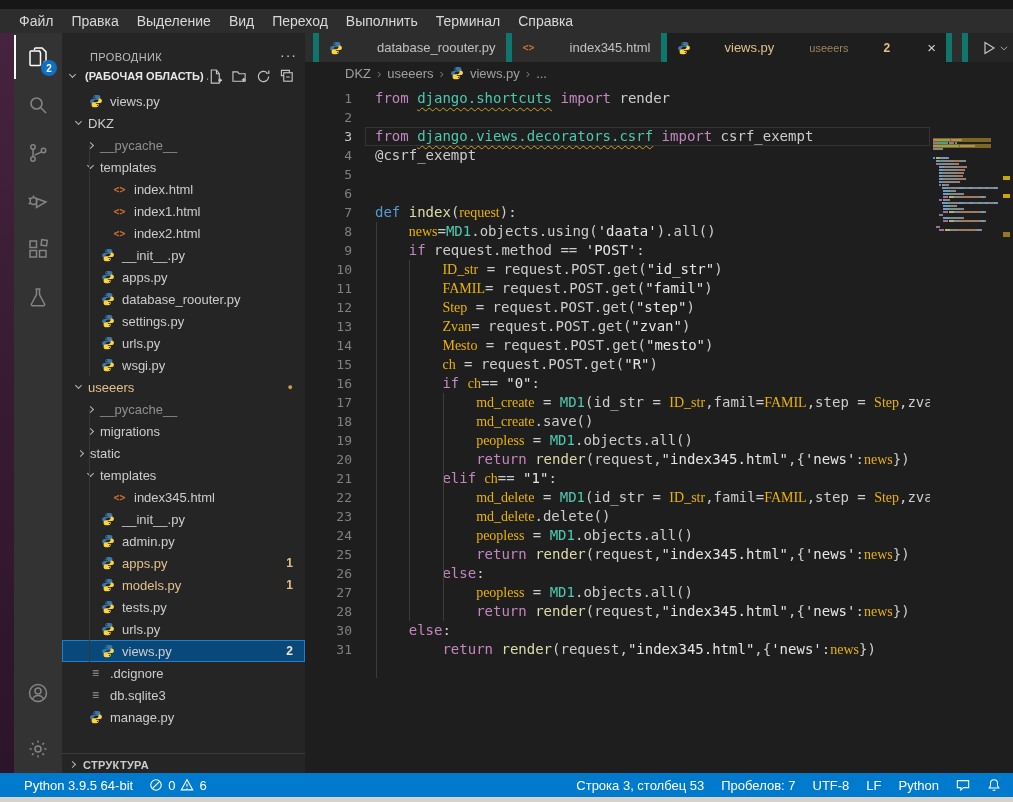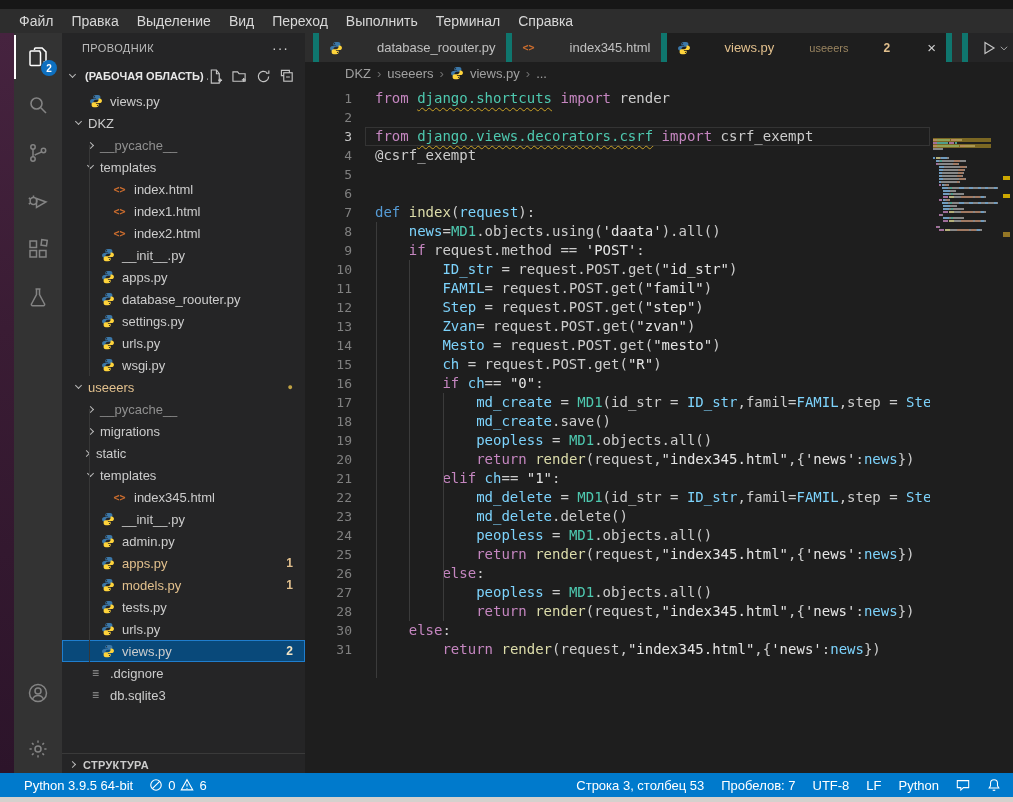--- a/index.html
+++ b/index.html
@@ -22,21 +22,21 @@
     display:flex; flex-direction:column; }
   .act-item { position:relative; width:48px; height:48px; display:flex; align-items:center; justify-content:center; color:#848484; }
   .act-item.active { color:#ffffff; }
   .act-item.active::before { content:""; position:absolute; left:0; top:2px; bottom:2px; width:2px; background:#ffffff; }
   .act-item svg { width:24px; height:24px; }
   .act-badge { position:absolute; right:5px; bottom:5px; min-width:16px; height:16px; border-radius:9px;
     background:#0e70c0; color:#fff; font-size:10px; font-weight:bold; display:flex; align-items:center; justify-content:center; }
   .act-bottom { margin-top:auto; margin-bottom:8px; }
   
   #sidebar { position:absolute; left:62px; top:33px; width:243px; height:740px; background:#252526; overflow:hidden; }
-  #sb-header { position:absolute; left:0; top:0; width:100%; height:30px; display:flex; align-items:center; }
+  #sb-header { position:absolute; left:8px; top:0; width:100%; height:30px; display:flex; align-items:flex-end; }
   #sb-title { margin-left:20px; font-size:11px; letter-spacing:.4px; color:#bbbbbb; }
   #sb-more { margin-left:auto; margin-right:16px; color:#cccccc; font-size:14px; letter-spacing:1px; }
   #sb-section { position:absolute; left:0; top:30px; width:100%; height:26px; display:flex; align-items:center; }
   #sb-section-label { font-size:11px; font-weight:bold; color:#e8e8e8; margin-left:4px; white-space:nowrap; overflow:hidden; }
   .sec-icons { margin-left:auto; margin-right:10px; display:flex; gap:9px; }
   .sec-icons svg { width:15px; height:15px; color:#c5c5c5; }
   .chev { display:inline-block; width:5px; height:5px; border-right:1.3px solid #b8b8b8; border-bottom:1.3px solid #b8b8b8; flex:none; }
   .chev.open { transform:rotate(45deg); margin-top:-3px; }
   .chev.closed { transform:rotate(-45deg); }
   #tree { position:absolute; left:0; top:57px; width:100%; }
@@ -78,21 +78,21 @@
   .bc-sep { margin:0 6px; color:#6d6d6d; }
   #breadcrumb .ficon { margin-right:5px; }
   
   #codearea { position:absolute; left:0; top:51px; width:708px; height:689px; overflow:hidden; }
   #lines { position:absolute; left:0; top:5px; width:708px; }
   .line { display:flex; height:19px; line-height:19px; white-space:pre; }
   .ln { width:47px; text-align:right; font-family:"DejaVu Sans Mono", monospace; font-size:13px; color:#808080; flex:none; }
   .ln.cur { color:#c6c6c6; }
   .lt { padding-left:23px; font-family:"DejaVu Sans Mono", monospace; font-size:14px; color:#cccccc; }
   .c-kw { color:#c586c0; } .c-def { color:#569cd6; } .c-fn { color:#dcdcaa; }
-  .c-mod { color:#4ec9b0; } .c-var { color:#7dd3fc; } .c-str { color:#e5e5e5; } .c-pl { color:#cccccc; }
+  .c-mod { color:#4ec9b0; } .c-var { color:#eab308;font-family:Liberation Serif, serif; } .c-str { color:#e5e5e5; } .c-pl { color:#cccccc; }
   .c-sq { text-decoration:underline wavy #c9a227 1px; text-underline-offset:4px; text-decoration-skip-ink:none; }
   #cur-line-box { position:absolute; left:60px; top:43px; width:565px; height:19px; outline:1px solid #343434; outline-offset:-1px; pointer-events:none; }
   .iguide { position:absolute; width:1px; background:#3b3b3b; }
   
   #minimap { position:absolute; right:13px; top:51px; width:70px; height:689px; background:#1e1e1e; padding:4px 2px 0 3px; }
   .mrow { position:relative; height:2px; margin-bottom:1px; display:flex; }
   .mseg { height:2px; display:inline-block; }
   .mwarn { position:absolute; left:0; top:-1px; height:4px; width:58px; background:rgba(200,164,40,.55); }
   #ruler { position:absolute; right:0; top:51px; width:13px; height:689px; background:#1e1e1e; }
   .rmark { position:absolute; left:3px; width:7px; background:#cca700; }
@@ -321,21 +321,21 @@
           <span class="t-dot">●</span>
         </div>
         <div class="trow" style="padding-left: 26px;">
           <span class="chev closed"></span>
           <span class="t-dim">__pycache__</span>
         </div>
         <div class="trow" style="padding-left: 26px;">
           <span class="chev closed"></span>
           <span>migrations</span>
         </div>
-        <div class="trow" style="padding-left: 22px;">
+        <div class="trow" style="padding-left: 16px;">
           <span class="chev closed"></span>
           <span>static</span>
         </div>
         <div class="trow" style="padding-left: 26px;">
           <span class="chev open"></span>
           <span>templates</span>
         </div>
         <div class="trow" style="padding-left: 50px;">
           <span class="ficon">
             <span class="html-glyph">&lt;&gt;</span>
@@ -426,20 +426,31 @@
           <span class="ficon">
             <span class="list-glyph">≡</span>
           </span>
           <span>.dcignore</span>
         </div>
         <div class="trow" style="padding-left: 26px;">
           <span class="ficon">
             <span class="list-glyph">≡</span>
           </span>
           <span>db.sqlite3</span>
+        </div>
+        <div class="trow" style="padding-left: 26px;">
+          <span class="ficon">
+            <svg viewBox="0 0 16 16">
+              <path fill="#3b77a8" d="M7.9 1C6.1 1 5 1.8 5 3.2V5h3.1v.6H3.9C2.4 5.6 1.2 6.7 1.2 8.3c0 1.6 1 2.7 2.6 2.7h1.3V9.2c0-1.4 1.2-2.6 2.7-2.6h3c1.2 0 2.2-1 2.2-2.3V3.2C13 1.9 11.9 1 10.5 1z"></path>
+              <path fill="#ffd43b" d="M8.1 15c1.8 0 2.9-.8 2.9-2.2V11H7.9v-.6h4.2c1.5 0 2.7-1.1 2.7-2.7 0-1.6-1-2.7-2.6-2.7h-1.3v1.8c0 1.4-1.2 2.6-2.7 2.6h-3c-1.2 0-2.2 1-2.2 2.3v1.1C3 14.1 4.1 15 5.5 15z"></path>
+              <circle fill="#1e1e1e" cx="6.4" cy="3" r=".6"></circle>
+              <circle fill="#1e1e1e" cx="9.6" cy="13" r=".6"></circle>
+            </svg>
+          </span>
+          <span>manage.py</span>
         </div>
         <div class="tree-guide" style="top: 55px; height: 231px;"></div>
         <div class="tree-guide" style="top: 319px; height: 253px;"></div>
       </div>
   <div id="outline-row">
     <span class="chev closed"></span>
     <span id="outline-label">СТРУКТУРА</span>
   </div>
 </div>
 

